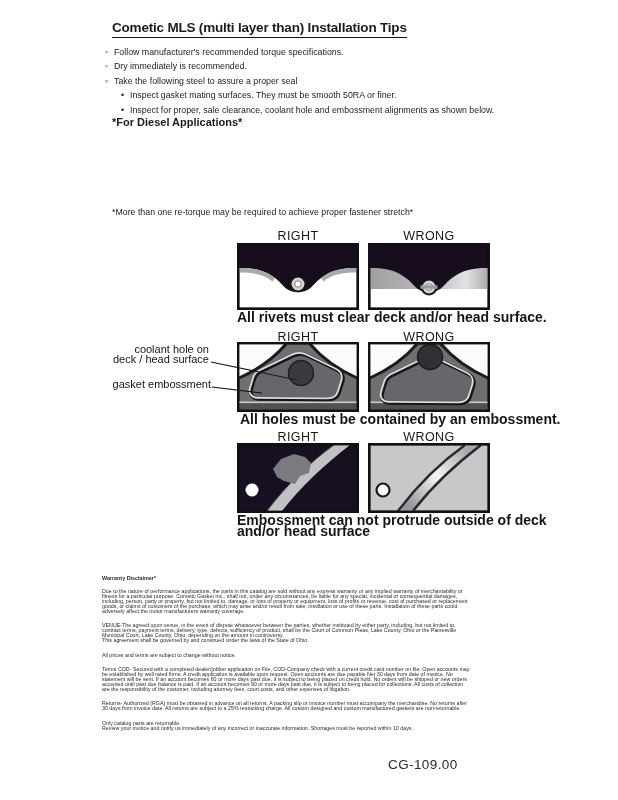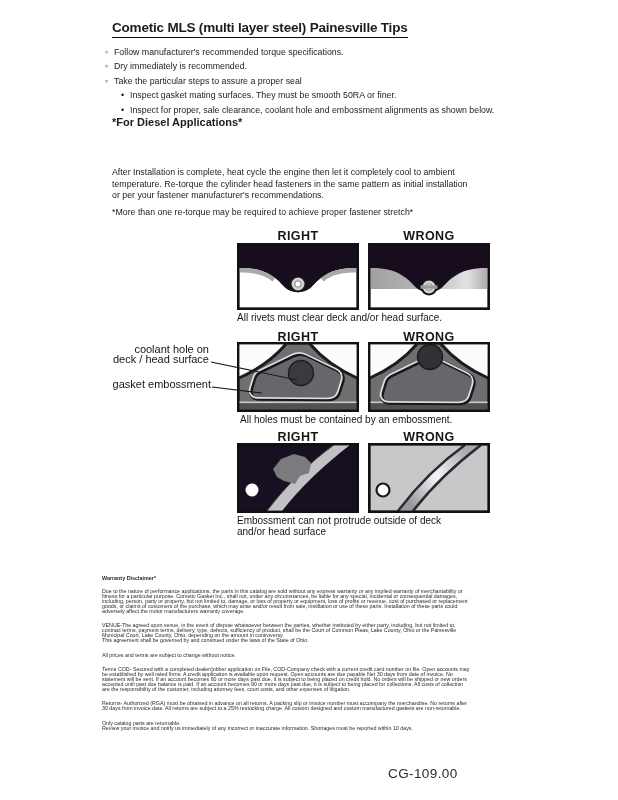--- a/index.html
+++ b/index.html
@@ -13,49 +13,46 @@
     left:112px;top:20px;font-size:13.5px;font-weight:bold;letter-spacing:-0.2px;
     border-bottom:1.6px solid #111;padding-bottom:2px;display:inline-block;
   }
   .tips{left:105px;top:45px;font-size:8.8px;line-height:14.4px;}
   .tip{position:relative;padding-left:9px;}
   .tip::before{content:"◦";position:absolute;left:0;top:0;font-size:9px;}
   .subtip{position:relative;margin-left:16px;padding-left:9px;}
   .subtip::before{content:"•";position:absolute;left:0;top:0;font-size:9px;}
   .h2{left:112px;top:116px;font-size:11px;font-weight:bold;}
   .body-par{left:112px;width:400px;font-size:8.8px;line-height:11.6px;white-space:pre-line;}
-  .hdr{width:122px;text-align:center;font-size:12.5px;font-weight:bold;letter-spacing:0.4px;color:#161616;}
+  .hdr{width:122px;text-align:center;font-size:12.5px;font-weight:normal;letter-spacing:0.4px;color:#161616;}
   .panel{width:122px;}
-  .caption{font-size:10px;font-weight:normal;white-space:pre-line;line-height:11px;color:#161616;}
+  .caption{font-size:14px;font-weight:bold;white-space:pre-line;line-height:11px;color:#161616;}
   .dlabel{font-size:11px;line-height:9.6px;white-space:pre-line;text-align:right;color:#161616;}
   .legal{left:102px;top:576px;width:442px;font-size:5.3px;line-height:4.95px;color:#2a2a2a;}
   .legal .lp{white-space:pre-line;margin:0 0 9.5px 0;}
   .legal .lh{font-weight:bold;margin:0 0 8px 0;font-size:5.4px;}
-  .docnum{left:388px;top:757px;font-size:13.5px;letter-spacing:0.4px;color:#2b2b2b;margin-top:9px;}
+  .docnum{left:388px;top:757px;font-size:13.5px;letter-spacing:0.4px;color:#2b2b2b;}
   .leader{left:0;top:0;width:618px;height:800px;pointer-events:none;}
 </style>
 </head>
 <body>
 
 <div class="page">
 
-  <div class="abs title">Cometic MLS (multi layer steel) Painesville Tips</div>
+  <div class="abs title">Cometic MLS (multi layer than) Installation Tips</div>
 
   <div class="abs tips">
     <div class="tip">Follow manufacturer's recommended torque specifications.</div>
     <div class="tip">Dry immediately is recommended.</div>
-    <div class="tip">Take the particular steps to assure a proper seal</div>
+    <div class="tip">Take the following steel to assure a proper seal</div>
     <div class="subtip">Inspect gasket mating surfaces.  They must be smooth 50RA or finer.</div>
     <div class="subtip">Inspect for proper, sale clearance, coolant hole and embossment alignments as shown below.</div>
   </div>
 
   <div class="abs h2">*For Diesel Applications*</div>
-  <div class="abs body-par" style="top:167px;">After Installation is complete, heat cycle the engine then let it completely cool to ambient
-temperature. Re-torque the cylinder head fasteners in the same pattern as initial installation
-or per your fastener manufacturer's recommendations.</div>
   <div class="abs body-par" style="top:207px;">*More than one re-torque may be required to achieve proper fastener stretch*</div>
 
   <div class="abs hdr" style="left:237px;top:229px;">RIGHT</div>
   <div class="abs hdr" style="left:368px;top:229px;">WRONG</div>
 
   <svg class="abs panel" style="left:237px;top:243px;" width="122" height="67" viewBox="0 0 122 67">
     <rect x="1.2" y="1.2" width="119.6" height="64.6" fill="#ffffff" stroke="#111" stroke-width="2.4"></rect>
     <path d="M2,2 H120 V25 C103,25 94,27.5 84,35 C75,41.5 74,49 61,49 C48,49 47,41.5 38,35 C28,27.5 19,25 2,25 Z" fill="#170d1d"></path>
     <path d="M2,25 C19,25 28,27.5 38,35 L35.5,38.5 C27,31.5 18,29.5 2,29.5 Z" fill="#a9a9ab"></path>
     <path d="M120,25 C103,25 94,27.5 84,35 L86.5,38.5 C95,31.5 104,29.5 120,29.5 Z" fill="#a9a9ab"></path>

